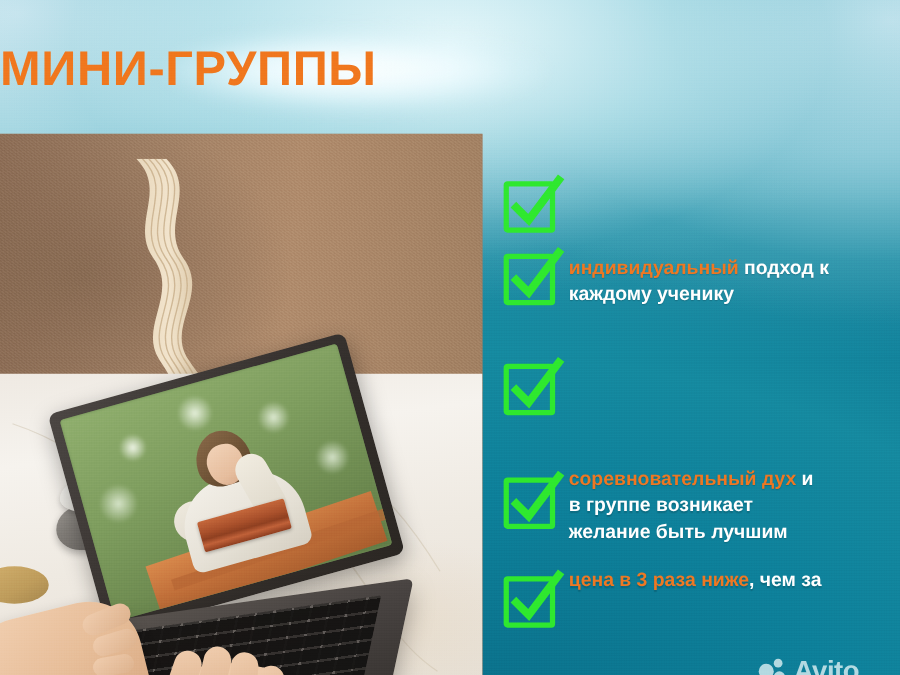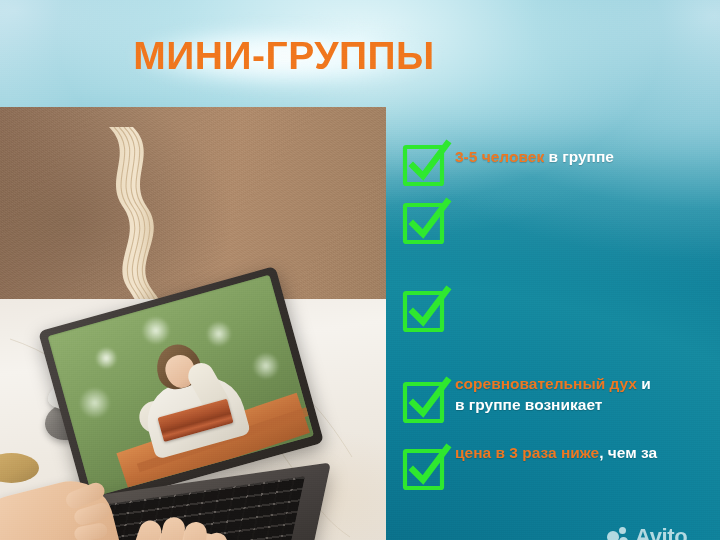--- a/index.html
+++ b/index.html
@@ -22,21 +22,21 @@
     position:absolute;inset:0;pointer-events:none;opacity:.16;
     background-image:
       repeating-linear-gradient(0deg, rgba(255,255,255,.09) 0 1px, rgba(0,0,0,.05) 1px 2px),
       repeating-linear-gradient(90deg, rgba(255,255,255,.07) 0 1px, rgba(0,0,0,.04) 1px 2px);
     mix-blend-mode:overlay;
   }
 
   
   #title-wrap{
     position:absolute;left:0;top:26px;width:568px;height:60px;
-    display:flex;align-items:center;justify-content:center;
+    display:flex;align-items:center;justify-content:flex-start;
   }
   #title-glow{
     position:absolute;left:50%;top:50%;transform:translate(-50%,-50%);
     width:300px;height:62px;border-radius:50%/50%;
     background:radial-gradient(ellipse at center, rgba(255,255,255,.96) 0%, rgba(240,252,255,.85) 38%, rgba(215,242,248,.45) 62%, rgba(190,230,240,0) 85%);
     filter:blur(7px);
   }
   #page-title{
     position:relative;
     font-size:39px;font-weight:bold;letter-spacing:.5px;
@@ -281,53 +281,55 @@
   </div>
 
   <div id="bullets">
       <div class="bullet" style="top: 12px; left: 0px;">
         <span class="cb" style="margin-top: 0px;">
           <svg viewBox="0 0 47 47">
             <rect x="3" y="10" width="37" height="37" rx="1" fill="none" stroke="#2ee82e" stroke-width="4.2"></rect>
             <path d="M11 29 L21 39 L45 7" fill="none" stroke="#2ee82e" stroke-width="6.4" stroke-linecap="square" stroke-linejoin="miter"></path>
           </svg>
         </span>
-        <div class="btxt">
-          <div><span class="or">3-5 человек</span><span> в группе</span></div>
-        </div>
       </div>
       <div class="bullet" style="top: 70px; left: 0px;">
         <span class="cb" style="margin-top: 0px;">
           <svg viewBox="0 0 47 47">
             <rect x="3" y="10" width="37" height="37" rx="1" fill="none" stroke="#2ee82e" stroke-width="4.2"></rect>
             <path d="M11 29 L21 39 L45 7" fill="none" stroke="#2ee82e" stroke-width="6.4" stroke-linecap="square" stroke-linejoin="miter"></path>
           </svg>
         </span>
+        <div class="btxt">
+          <div><span class="or">индивидуальный</span><span> подход к</span></div>
+          <div><span>каждому ученику</span></div>
+        </div>
       </div>
       <div class="bullet" style="top: 148px; left: 0px;">
         <span class="cb" style="margin-top: 10px;">
           <svg viewBox="0 0 47 47">
             <rect x="3" y="10" width="37" height="37" rx="1" fill="none" stroke="#2ee82e" stroke-width="4.2"></rect>
             <path d="M11 29 L21 39 L45 7" fill="none" stroke="#2ee82e" stroke-width="6.4" stroke-linecap="square" stroke-linejoin="miter"></path>
           </svg>
         </span>
       </div>
       <div class="bullet" style="top: 239px; left: 0px;">
         <span class="cb" style="margin-top: 10px;">
           <svg viewBox="0 0 47 47">
             <rect x="3" y="10" width="37" height="37" rx="1" fill="none" stroke="#2ee82e" stroke-width="4.2"></rect>
             <path d="M11 29 L21 39 L45 7" fill="none" stroke="#2ee82e" stroke-width="6.4" stroke-linecap="square" stroke-linejoin="miter"></path>
           </svg>
         </span>
         <div class="btxt">
           <div><span class="or">соревновательный дух</span><span> и</span></div>
           <div><span>в группе возникает</span></div>
+          <div><span>желание быть лучшим</span></div>
         </div>
       </div>
-      <div class="bullet" style="top: 308px; left: 0px;">
+      <div class="bullet" style="top: 320px; left: 0px;">
         <span class="cb" style="margin-top: 8px;">
           <svg viewBox="0 0 47 47">
             <rect x="3" y="10" width="37" height="37" rx="1" fill="none" stroke="#2ee82e" stroke-width="4.2"></rect>
             <path d="M11 29 L21 39 L45 7" fill="none" stroke="#2ee82e" stroke-width="6.4" stroke-linecap="square" stroke-linejoin="miter"></path>
           </svg>
         </span>
         <div class="btxt">
           <div><span class="or">цена в 3 раза ниже</span><span>, чем за</span></div>
         </div>
       </div>

